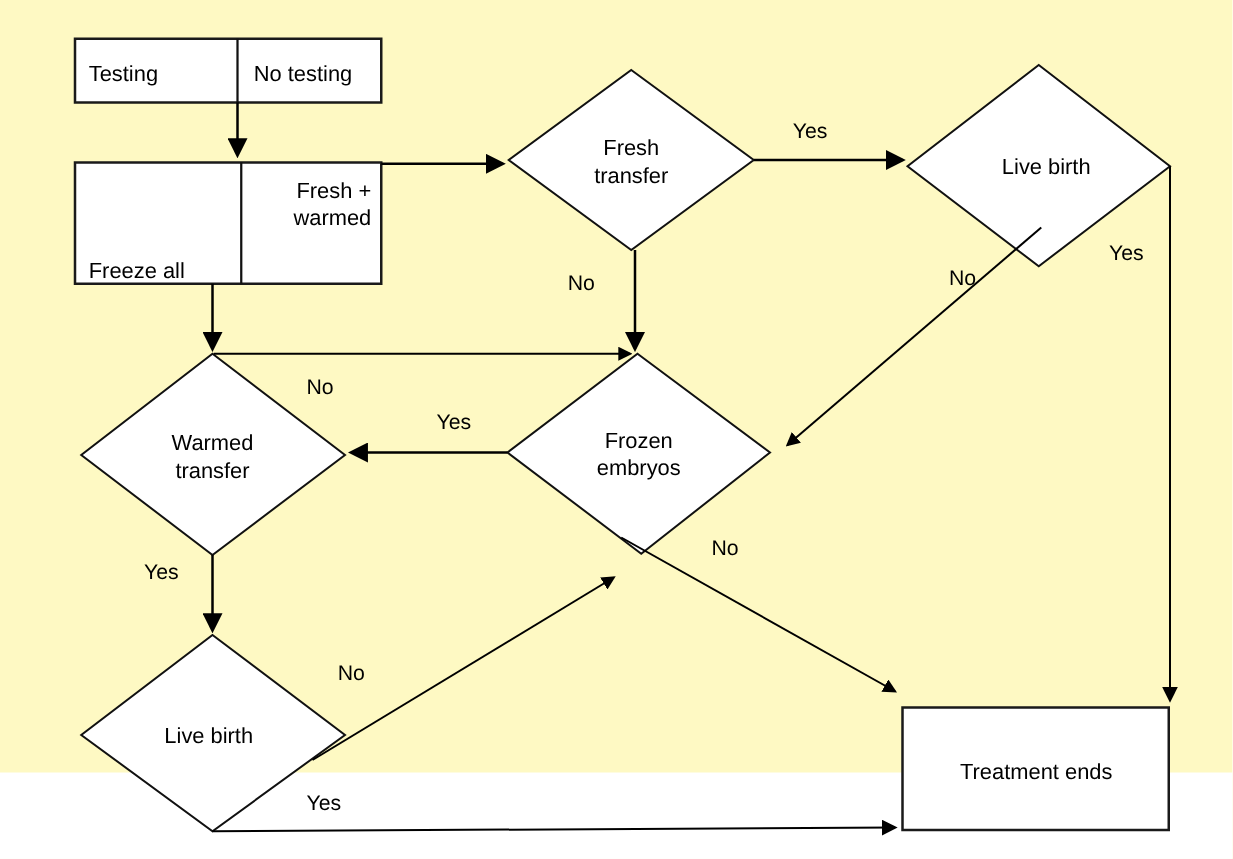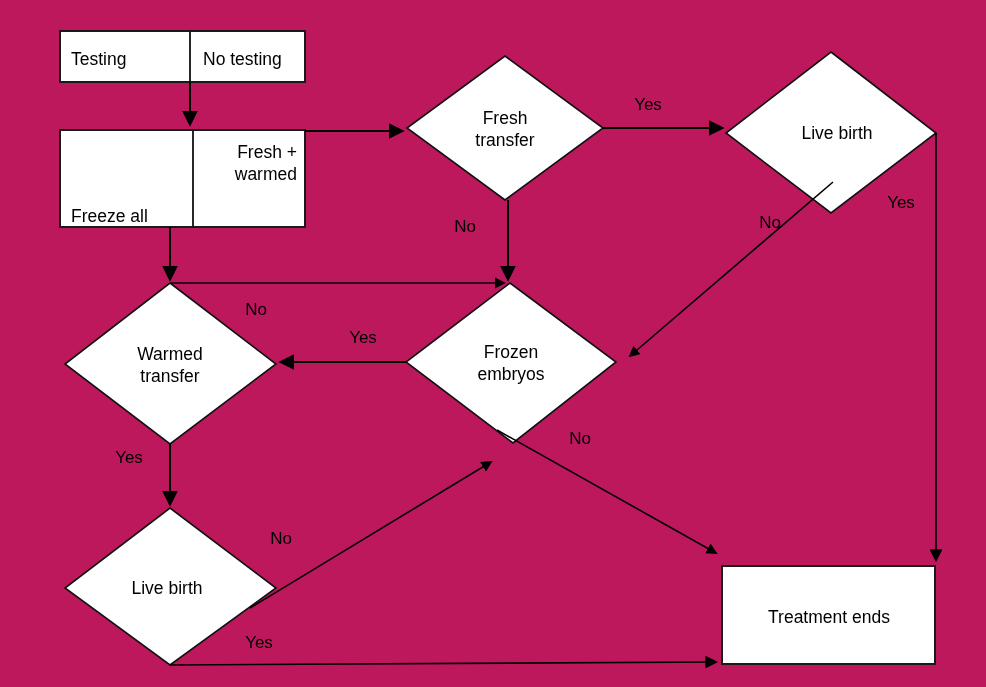--- a/index.html
+++ b/index.html
@@ -9,22 +9,22 @@
   }
   body {
     width: 986px;
     height: 687px;
     font-family: "Liberation Sans", sans-serif;
     overflow: hidden;
   }
   #flow-root {
     position: relative;
     width: 986px;
-    height: 687px;
-    background: #be185d;
+    height: 618px;
+    background: #fef9c3;
   }
   svg.flow {
     position: absolute;
     top: 0;
     left: 0;
     width: 986px;
     height: 687px;
     display: block;
   }
   .shape {

